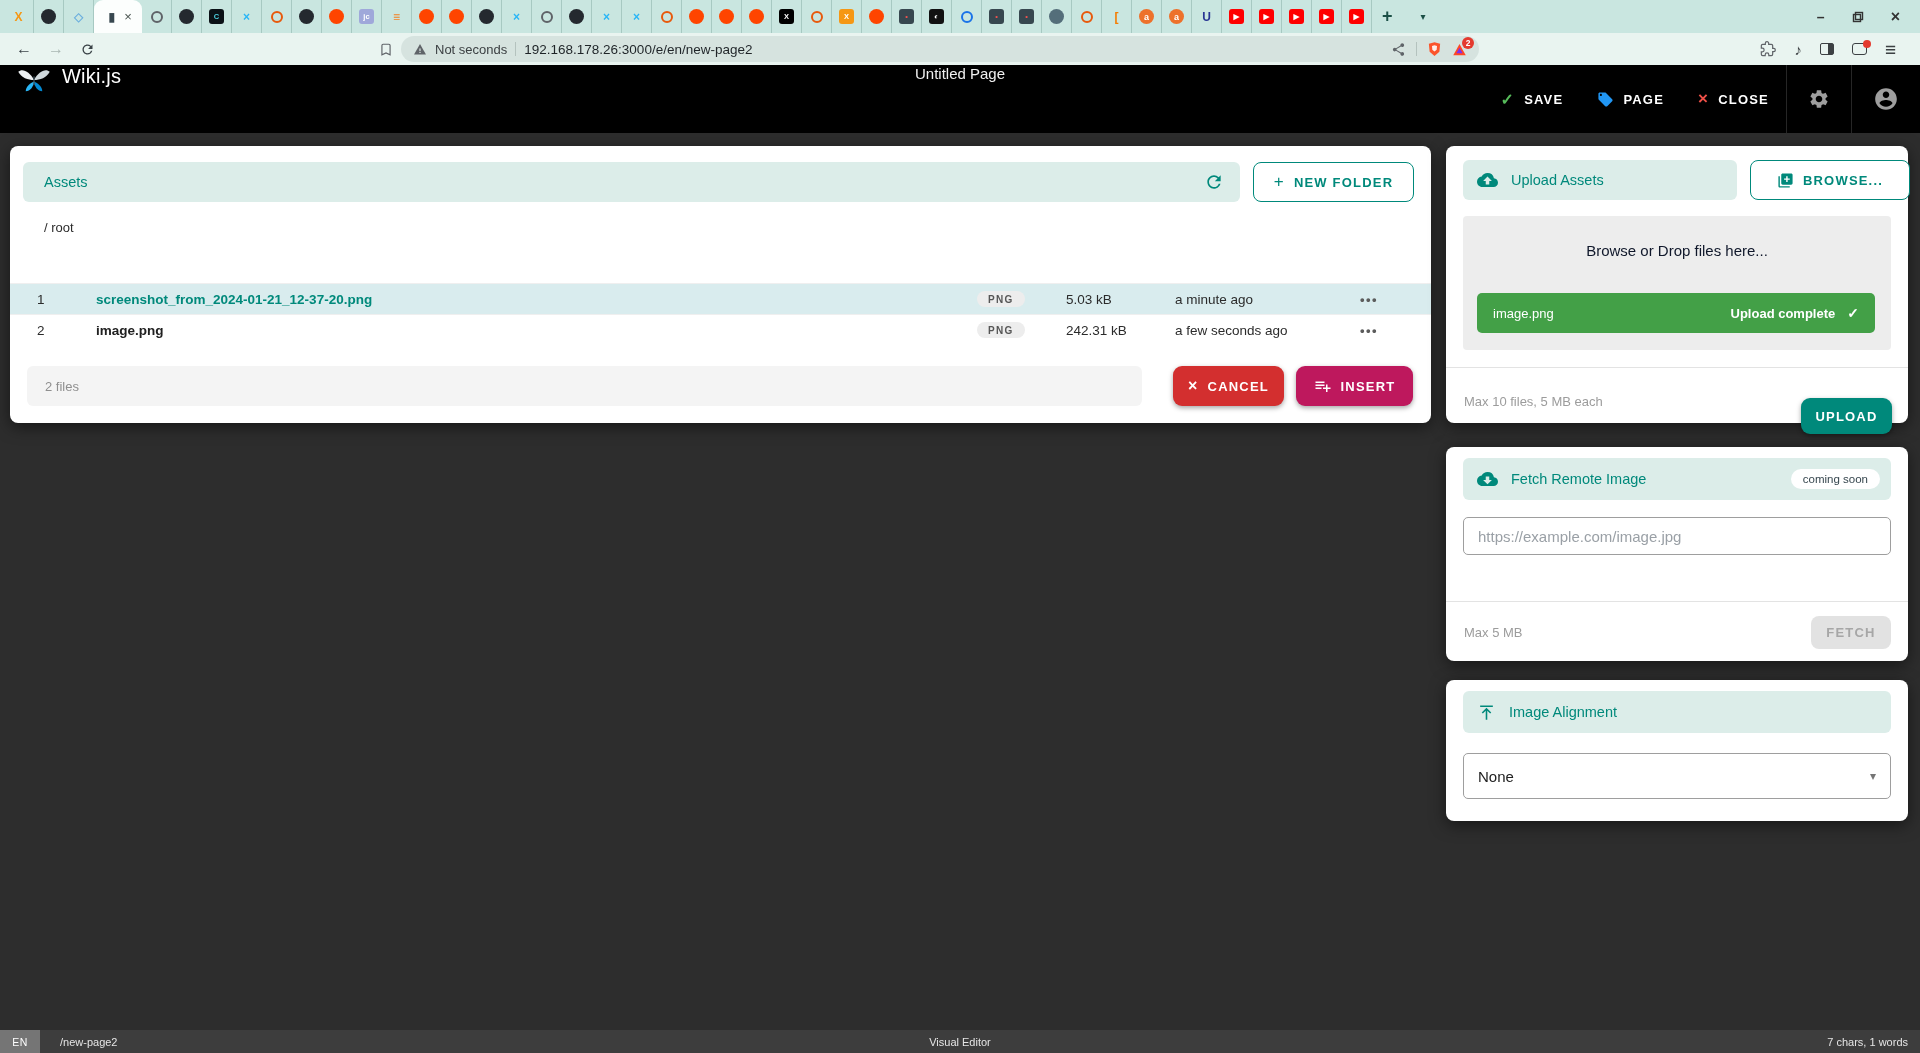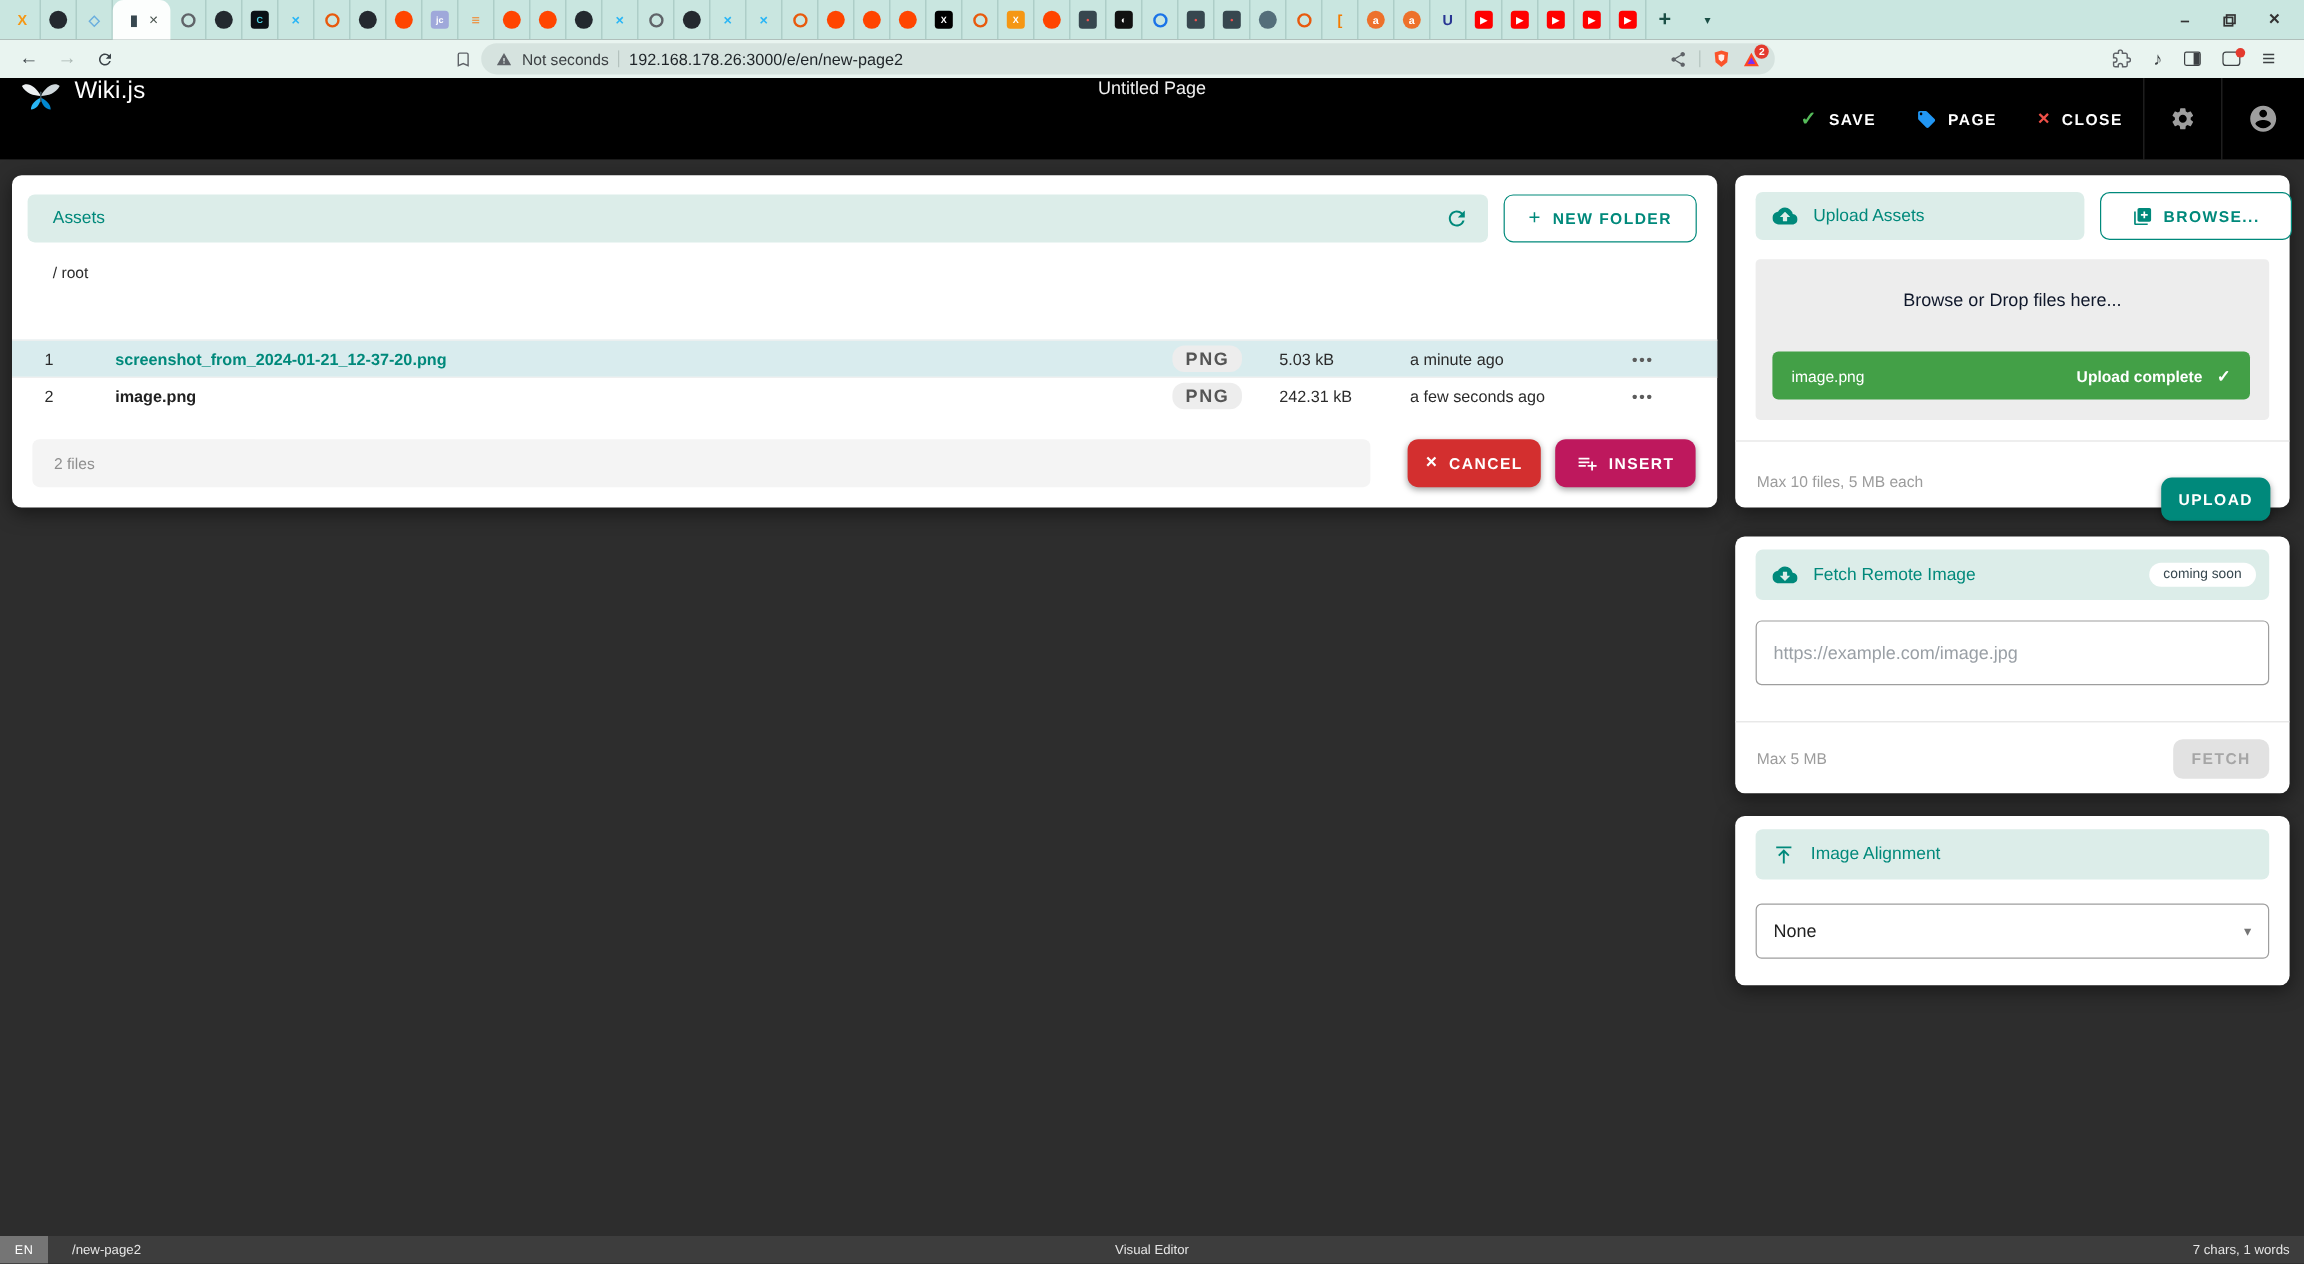--- a/index.html
+++ b/index.html
@@ -84,21 +84,21 @@
   .crumb { position:absolute; left:34px; top:74px; font-size:13px; color:#2b2b2b; cursor:pointer; }
 
   .tgrid { display:grid; grid-template-columns:59px 881px 89px 109px 171px 1fr; padding-left:27px; align-items:center; }
   .thead { position:absolute; left:0; top:104px; width:100%; height:33px; color:#757575;
            font-size:12.5px; font-weight:bold; }
   .trow { position:absolute; left:0; width:100%; height:31px; font-size:13.5px; color:#2b2b2b;
           border-top:1px solid #efefef; cursor:pointer; }
   .trow.selected { background:#d9ecee; }
   .trow .fname { font-weight:bold; color:#212121; }
   .trow.selected .fname { color:#00897b; }
-  .chip { justify-self:start; background:#ededed; border-radius:10px; padding:2.5px 11px; font-size:15px;
+  .chip { justify-self:start; background:#ededed; border-radius:10px; padding:2.5px 11px; font-size:10px;
           letter-spacing:1.3px; color:#555; font-weight:600; }
   .dots { color:#5c5c5c; letter-spacing:1.5px; font-weight:bold; font-size:13px; padding-left:14px; cursor:pointer; }
 
   .dlg-footer { position:absolute; left:17px; top:220px; width:1115px; height:40px; background:#f4f4f4;
                 border-radius:6px; display:flex; align-items:center; }
   .dlg-footer .cnt { padding-left:18px; color:#8f8f8f; font-size:13px; }
   .btn-fill { border-radius:9px; color:#fff; font-size:13px; font-weight:bold; letter-spacing:1.2px;
               display:flex; align-items:center; justify-content:center; gap:9px; cursor:pointer;
               box-shadow:0 2px 5px rgba(0,0,0,.35); }
   .cancel { position:absolute; left:1163px; top:220px; width:111px; height:40px; background:#d32f2f; }
@@ -125,21 +125,21 @@
   .upfile .chk { margin-left:12px; font-weight:bold; font-size:14px; }
   .upcard .carddiv { top:221px; }
   .upcard .hint { top:248px; }
   .upload { position:absolute; left:355px; top:236px; width:91px; height:36px; background:#00897b;margin-top:16px; }
 
   
   .fetchcard { left:1446px; top:314px; width:462px; height:214px; }
   .fetchcard .cardbar { top:11px; width:428px; height:42px; }
   .soon { margin-left:auto; margin-right:11px; background:#fff; border-radius:13px; padding:4px 12px;
           font-size:11.5px; color:#37474f; }
-  .urlinput { position:absolute; left:17px; top:70px; width:428px; height:54px; border:1.4px solid #9e9e9e;
+  .urlinput { position:absolute; left:17px; top:70px; width:428px; height:38px; border:1.4px solid #9e9e9e;
               border-radius:5px; font-size:15px; padding:0 14px; color:#212121; outline:none;
               font-family:"Liberation Sans", sans-serif; background:#fff; }
   .urlinput::placeholder { color:#9aa0a6; }
   .fetchcard .carddiv { top:154px; }
   .fetchcard .hint { top:178px; }
   .fetchbtn { position:absolute; left:365px; top:169px; width:80px; height:33px; background:#e2e2e2;
               color:#a6a6a6; border-radius:8px; font-size:13px; font-weight:bold; letter-spacing:1.2px;
               display:flex; align-items:center; justify-content:center; }
 
   

